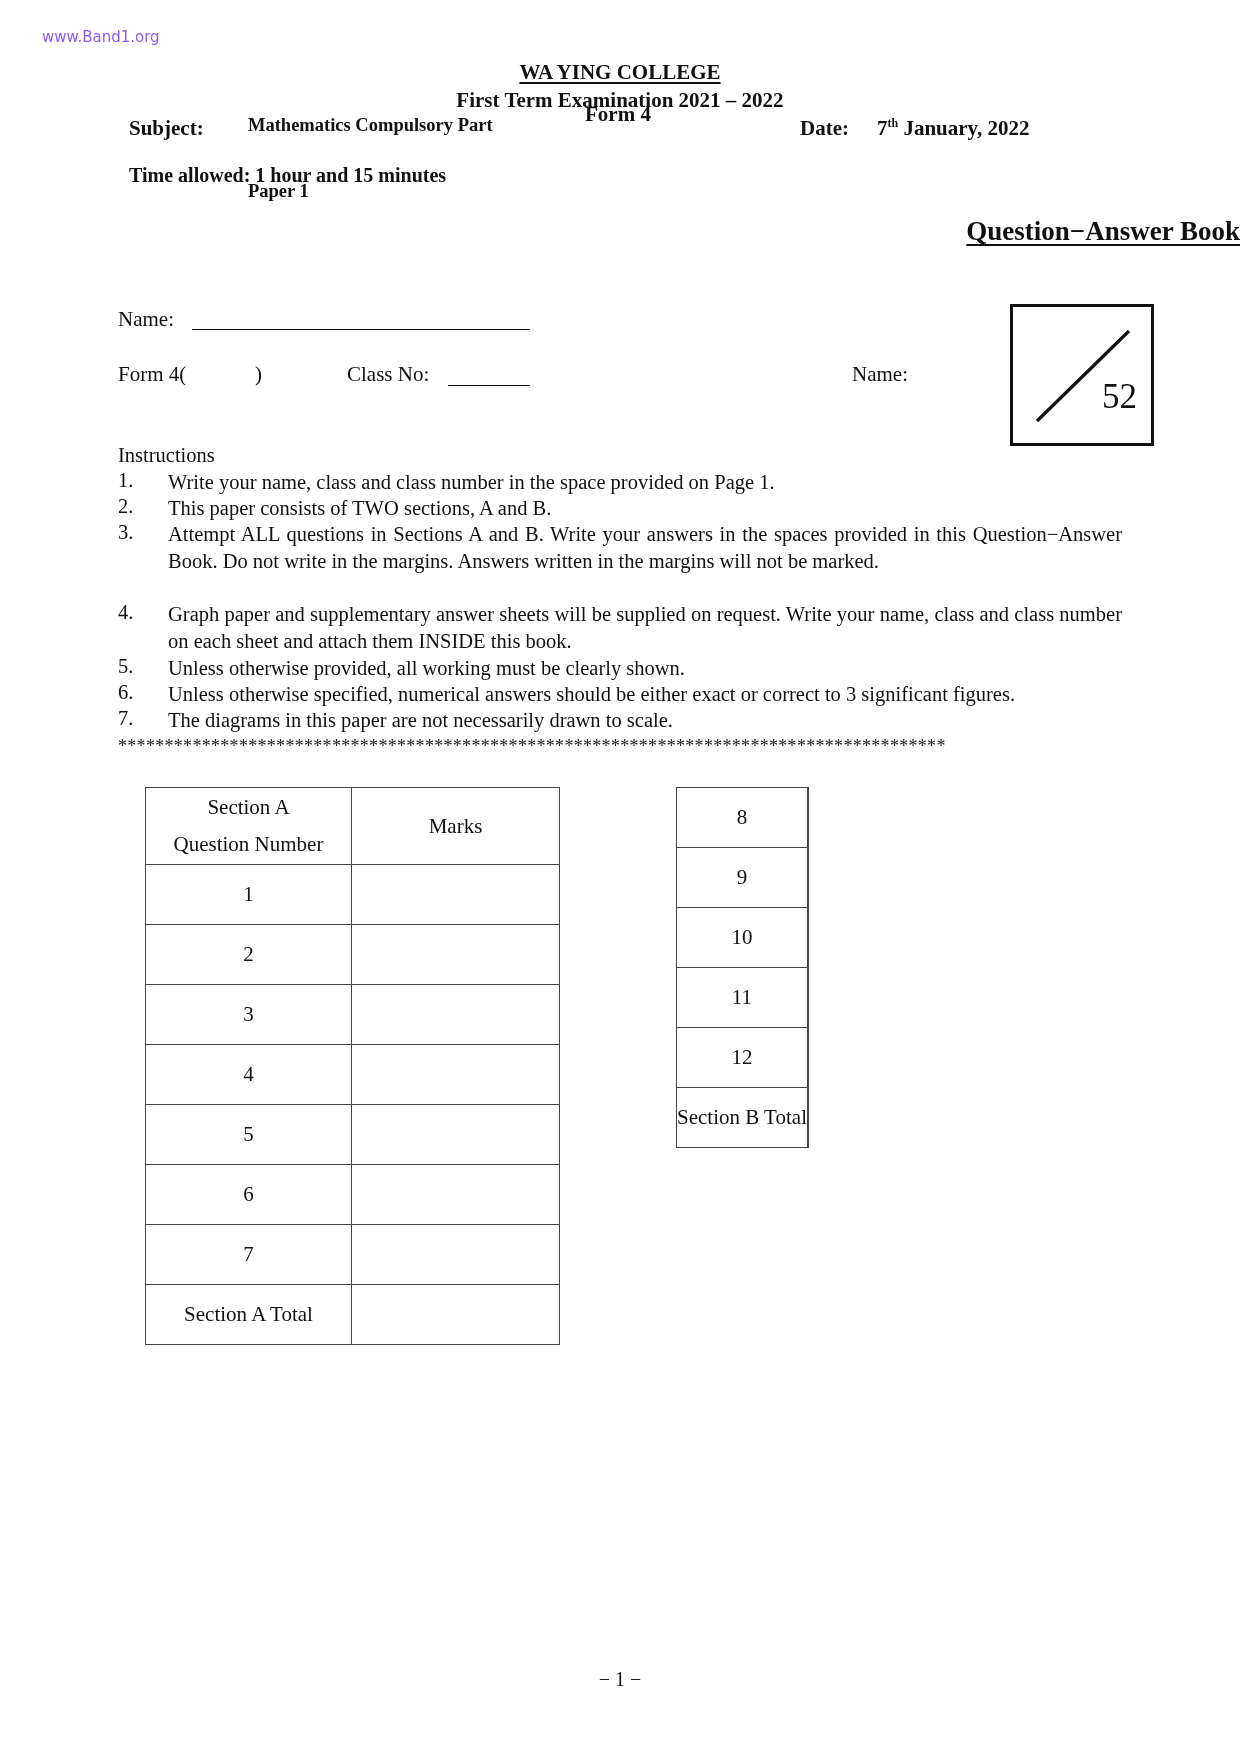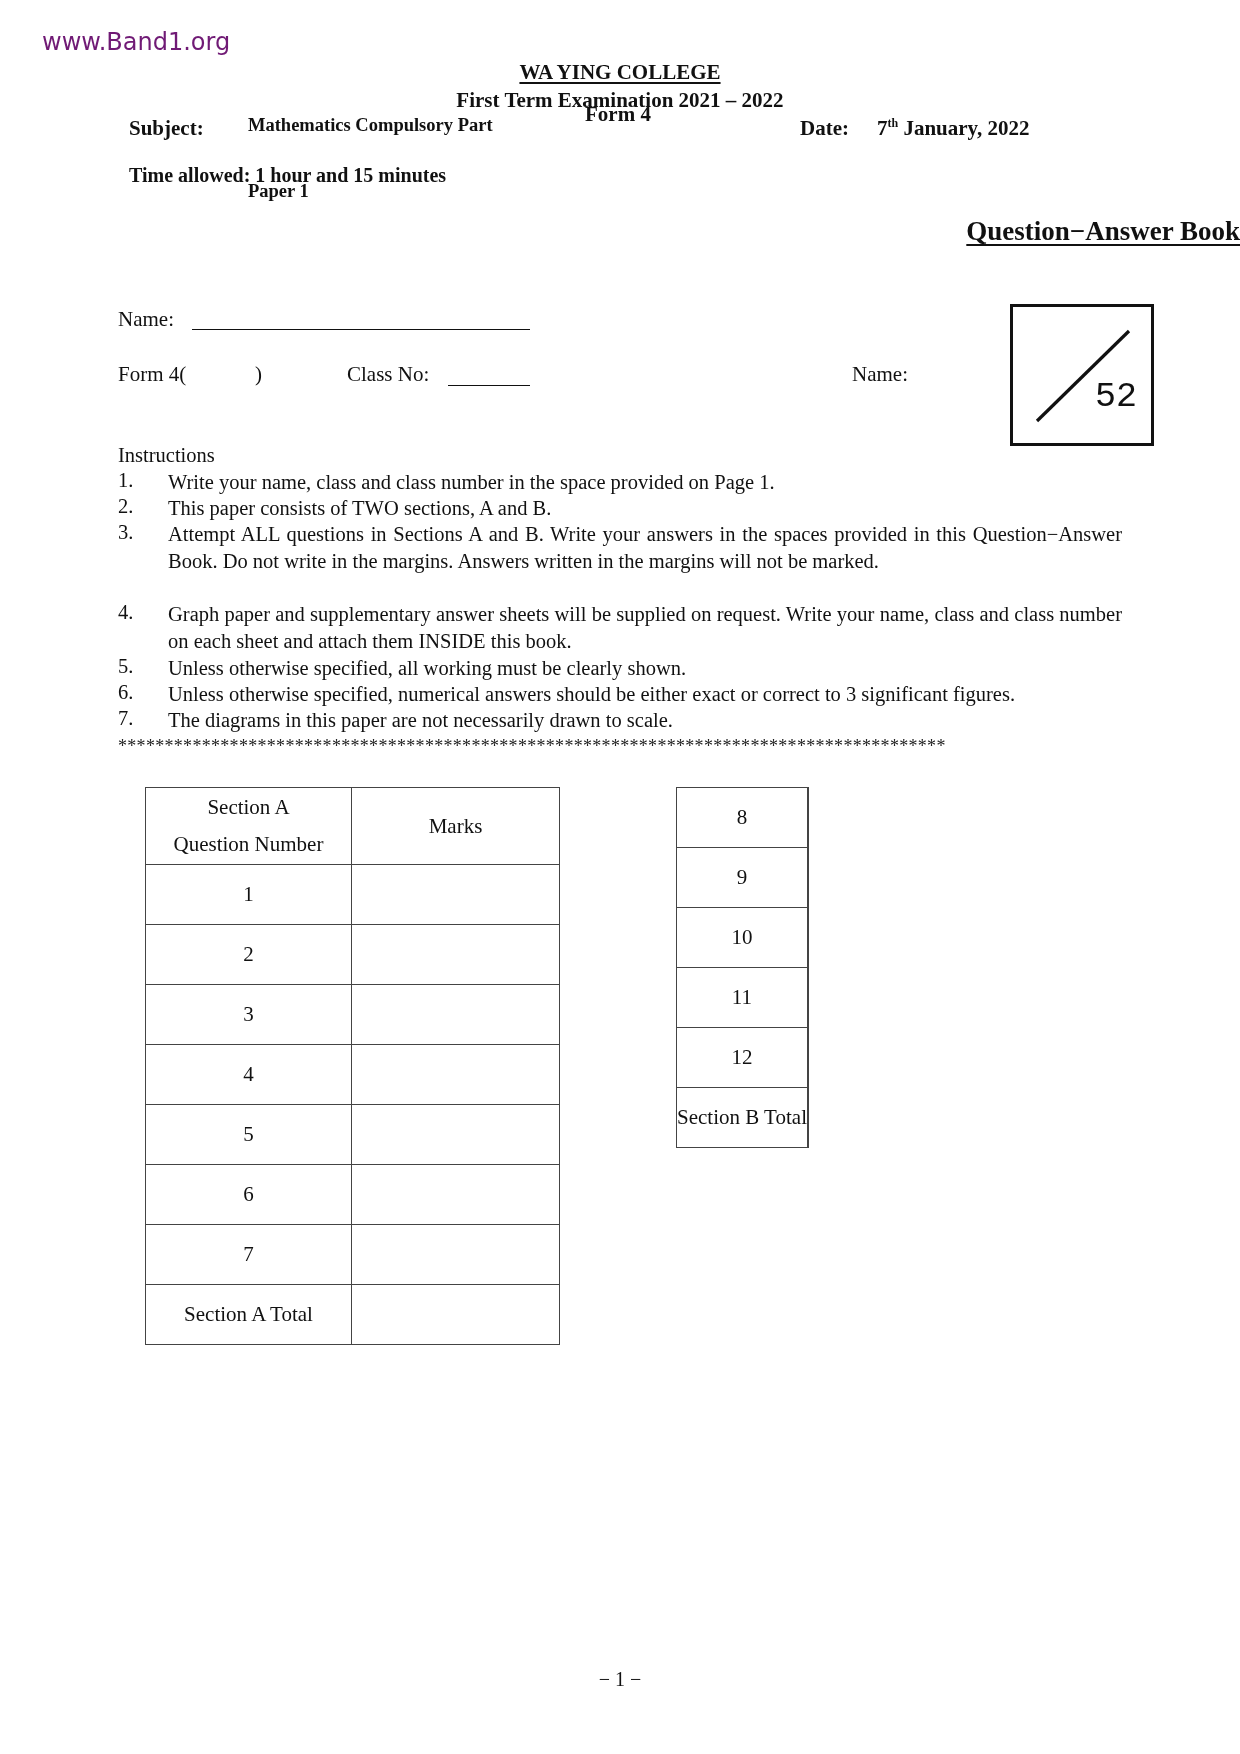--- a/index.html
+++ b/index.html
@@ -1,38 +1,38 @@
 <!DOCTYPE html>
 <html><head>
   <meta charset="utf-8">
   <style>
     * { box-sizing: border-box; margin: 0; padding: 0; }
     html, body { width: 1240px; height: 1754px; background: #ffffff; }
     body { position: relative; font-family: "Liberation Serif", "DejaVu Serif", serif; color: #111; overflow: hidden; }
     .abs { position: absolute; white-space: nowrap; }
-    .watermark { left: 42px; top: 28px; font-family: "DejaVu Sans", "Liberation Sans", sans-serif; font-size: 24px; color: #701a75; text-align: center; }
+    .watermark { left: 42px; top: 28px; font-family: "DejaVu Sans", "Liberation Sans", sans-serif; font-size: 15px; color: #8b5cf6; text-align: center; }
     .bold { font-weight: bold; }
     .school { left: 0; width: 1240px; text-align: center; top: 60px; font-size: 21px; font-weight: bold; }
     .school span { text-decoration: underline; text-underline-offset: 3px; }
     .exam { left: 0; width: 1240px; text-align: center; top: 88px; font-size: 21px; font-weight: bold; }
     .subj-lbl { left: 129px; top: 116px; font-size: 21px; }
     .subj-val1 { left: 248px; top: 115px; font-size: 18.5px; }
     .subj-val2 { left: 248px; top: 139px; font-size: 18.5px; margin-top: 42px; }
     .form-lbl { left: 585px; top: 102px; font-size: 21px; }
     .date-lbl { left: 800px; top: 116px; font-size: 21px; }
     .date-val { left: 877px; top: 116px; font-size: 21px; }
     .date-val sup { font-size: 12px; vertical-align: 8px; }
     .time { left: 129px; top: 164px; font-size: 20px; }
     .qa-title { left: 0; width: 1240px; text-align: right; top: 216px; font-size: 27px; font-weight: bold; padding-left: 0; }
     .qa-title span { text-decoration: underline; text-underline-offset: 4px; margin-left: 0; }
     .field { font-size: 21px; }
     .line { position: absolute; border-bottom: 1.5px solid #111; height: 0; }
     .marks-box { left: 1010px; top: 304px; width: 144px; height: 142px; border: 3px solid #111; }
     .marks-box svg { position: absolute; left: 0; top: 0; }
-    .marks-total { position: absolute; right: 14px; bottom: 26px; font-size: 35px; font-family: Liberation Mono, monospace; }
+    .marks-total { position: absolute; right: 14px; bottom: 26px; font-size: 35px; }
     .instr { font-size: 20.5px; line-height: 26.5px; }
     .instr-num { position: absolute; left: 118px; font-size: 20.5px; }
     .instr-text { position: absolute; left: 168px; width: 954px; font-size: 20.5px; white-space: normal; text-align: justify; text-align-last: left; }
     .stars { left: 118px; top: 736px; font-size: 18px; letter-spacing: 0.3px; color: #222; }
     table.marks { position: absolute; border-collapse: collapse; }
     table.marks td { border: 1.6px solid #444; text-align: center; vertical-align: middle; font-size: 21px; color: #111; }
     table.marks .h td { height: 77px; line-height: 37px; }
     table.marks .r td { height: 60px; }
     .c1 { width: 206px; }
     .c2 { width: 208px; }
@@ -81,21 +81,21 @@
 <div class="instr-num" style="top:495px;">2.</div>
 <div class="instr-text instr" style="top:495px;">This paper consists of TWO sections, A and B.</div>
 
 <div class="instr-num" style="top:521px;">3.</div>
 <div class="instr-text instr" style="top:521px;">Attempt ALL questions in Sections A and B.   Write your answers in the spaces provided in this Question−Answer Book.   Do not write in the margins.   Answers written in the margins will not be marked.</div>
 
 <div class="instr-num" style="top:601px;">4.</div>
 <div class="instr-text instr" style="top:601px;">Graph paper and supplementary answer sheets will be supplied on request.   Write your name, class and class number on each sheet and attach them INSIDE this book.</div>
 
 <div class="instr-num" style="top:655px;">5.</div>
-<div class="instr-text instr" style="top:655px;">Unless otherwise specified, all working must be clearly shown.</div>
+<div class="instr-text instr" style="top:655px;">Unless otherwise provided, all working must be clearly shown.</div>
 
 <div class="instr-num" style="top:681px;">6.</div>
 <div class="instr-text instr" style="top:681px;">Unless otherwise specified, numerical answers should be either exact or correct to 3 significant figures.</div>
 
 <div class="instr-num" style="top:707px;">7.</div>
 <div class="instr-text instr" style="top:707px;">The diagrams in this paper are not necessarily drawn to scale.</div>
 
 <div class="abs stars">*****************************************************************************************</div>
 
 <table class="marks" style="left:145px; top:787px;">

